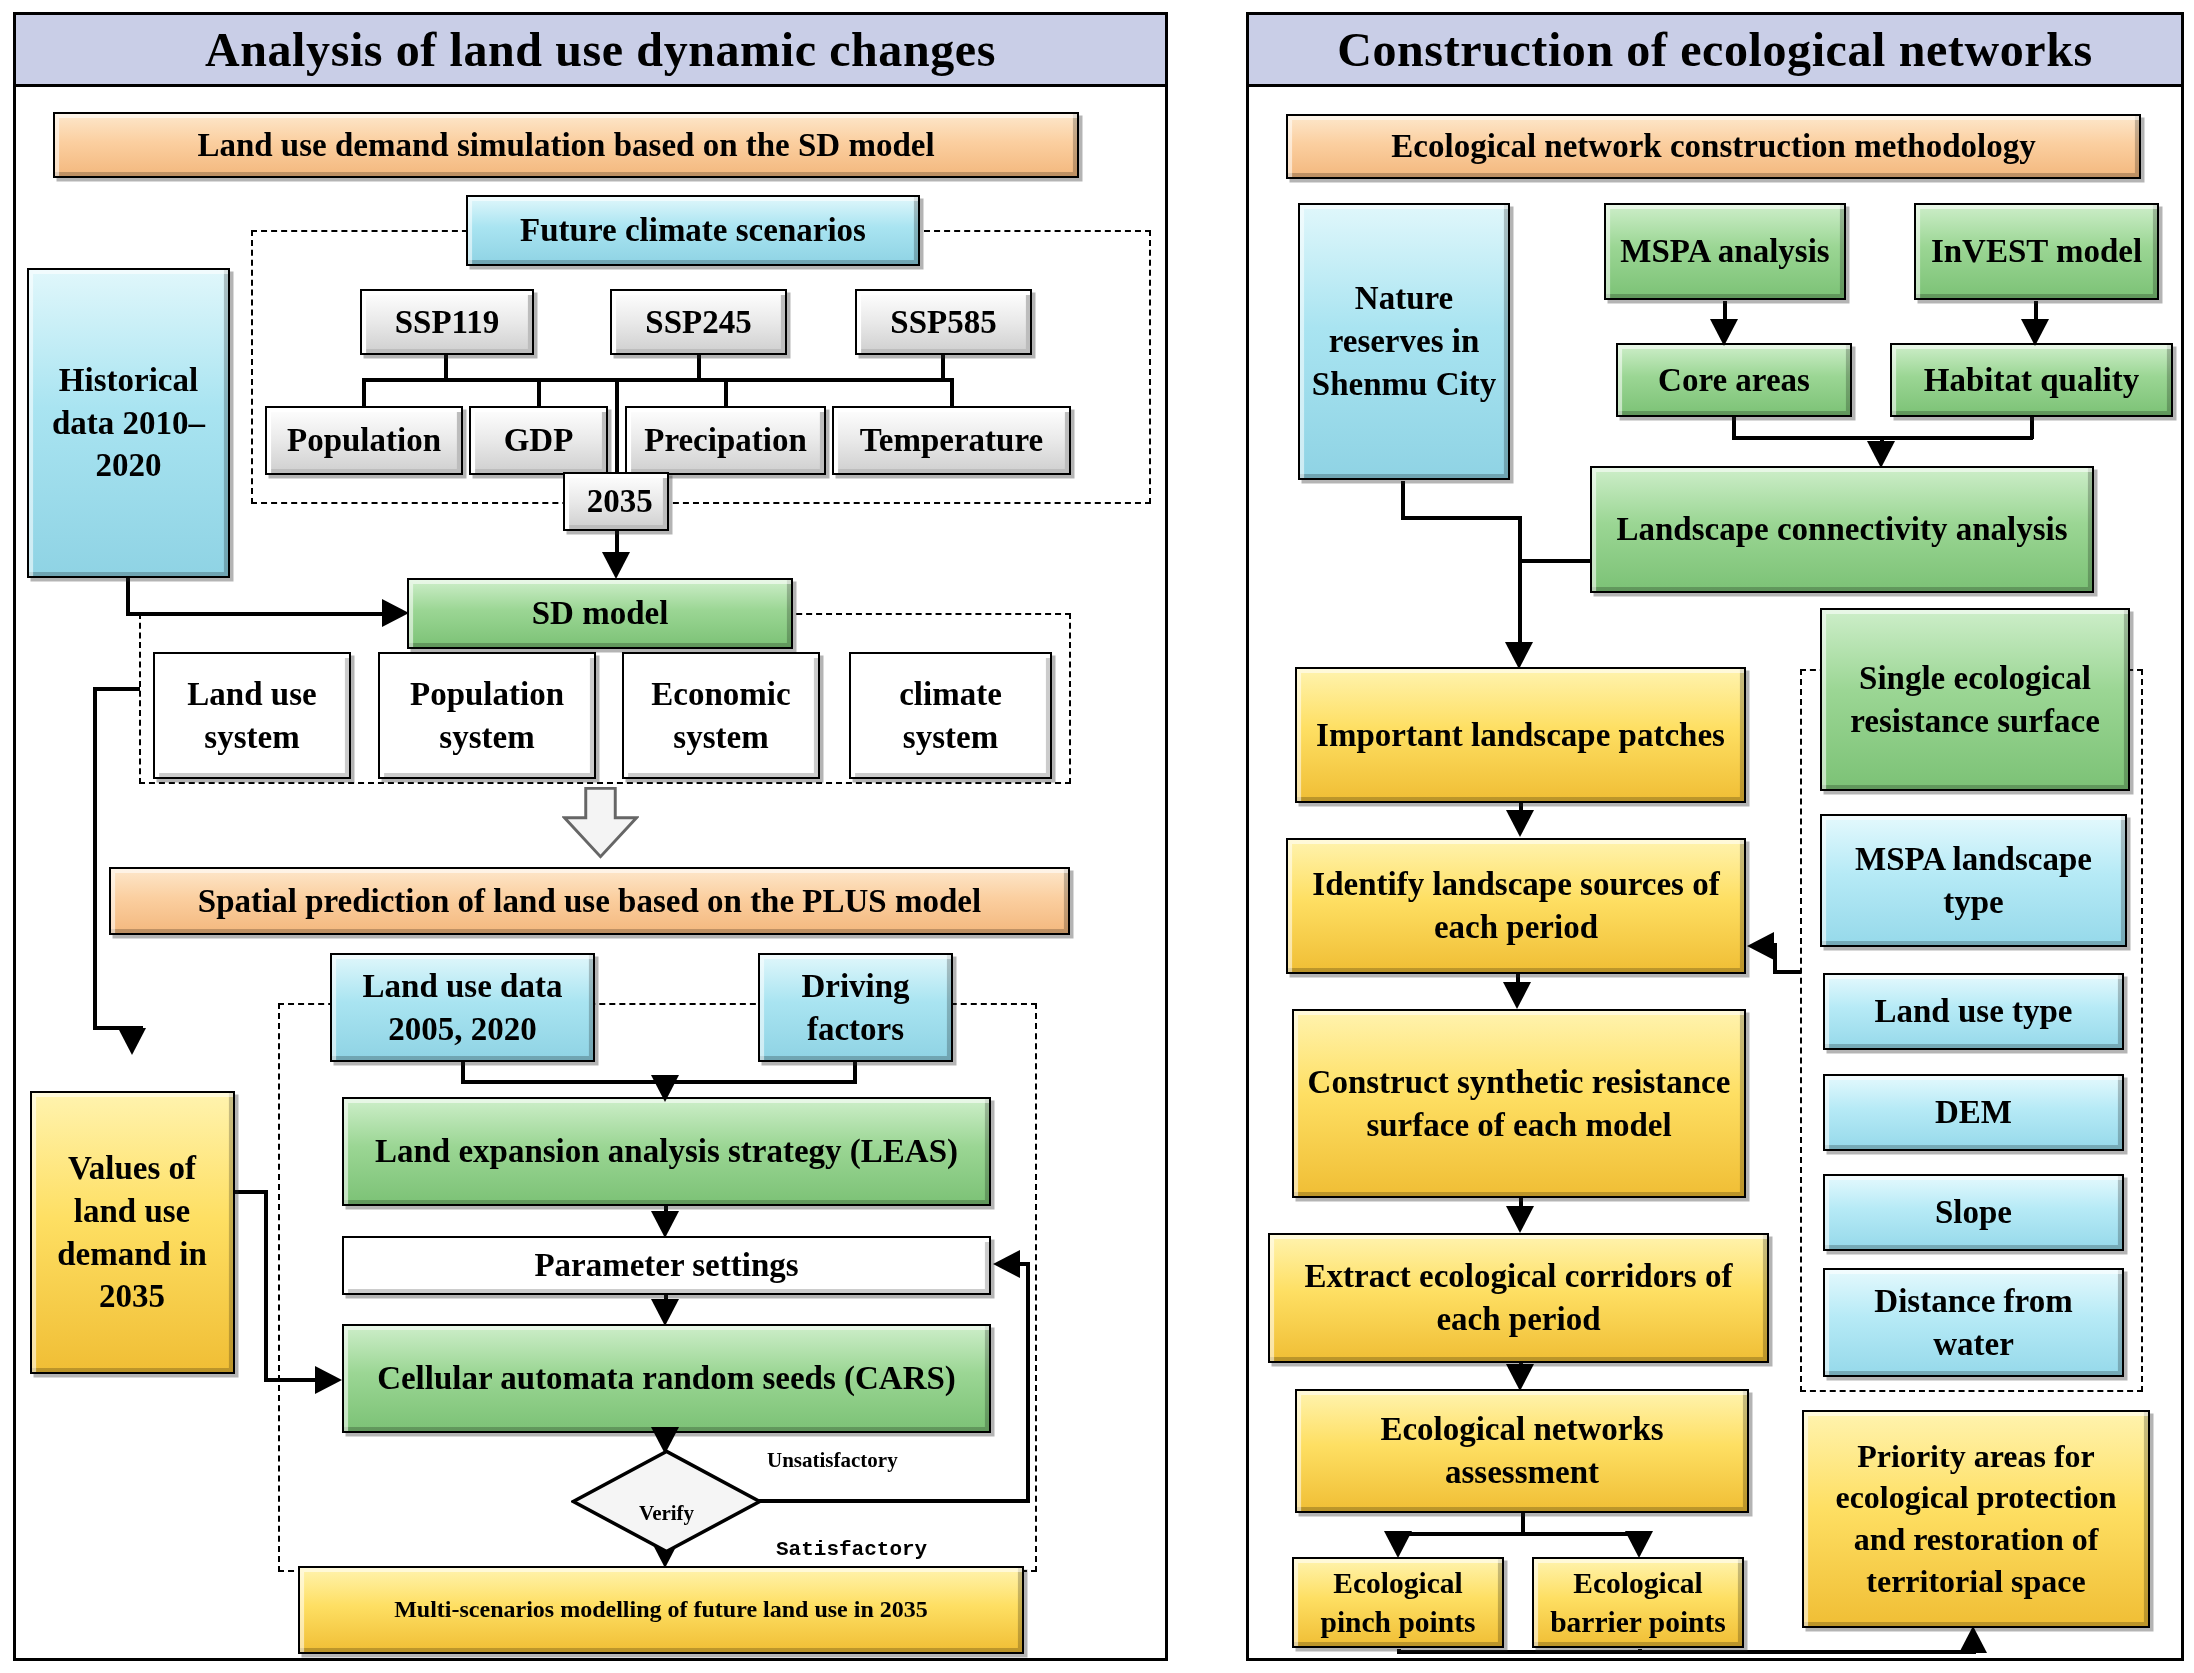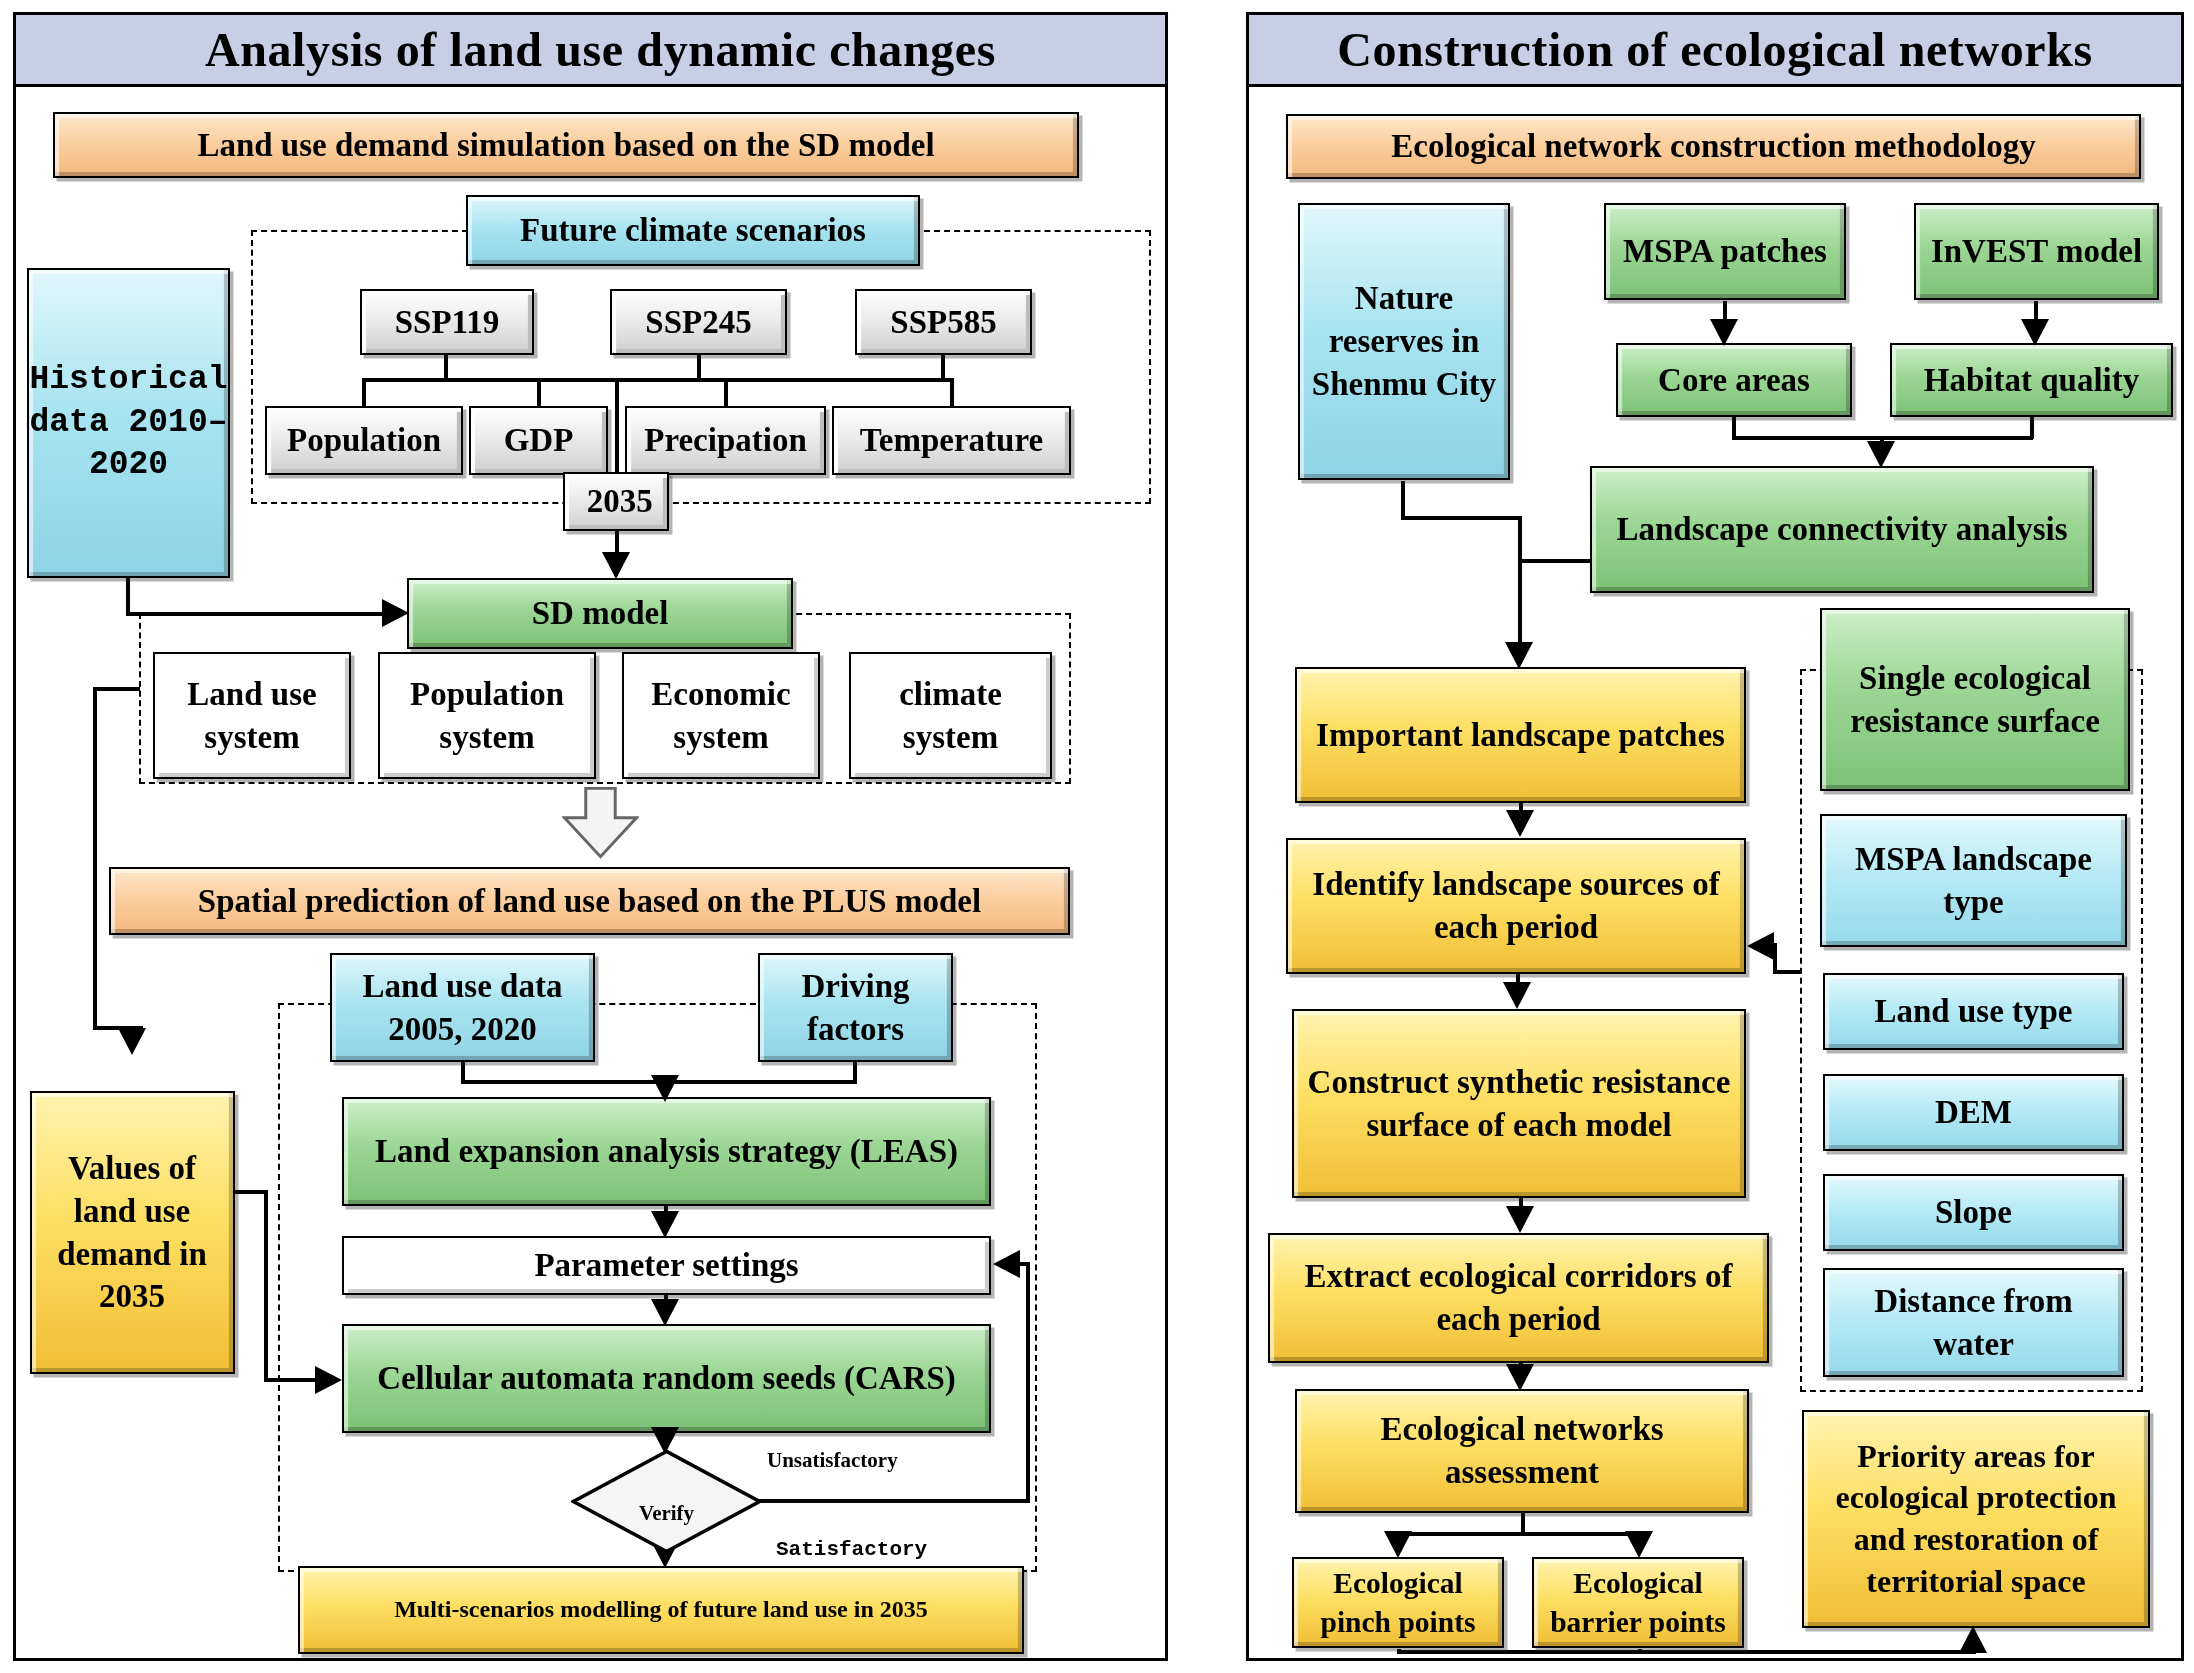--- a/index.html
+++ b/index.html
@@ -85,21 +85,21 @@
   <div class="box c-orange" style="left:53px;top:112px;width:1026px;height:66px;">Land use demand simulation based on the SD model</div>
   <div class="box c-cyan" style="left:466px;top:195px;width:454px;height:71px;">Future climate scenarios</div>
   <div class="box c-gray" style="left:360px;top:289px;width:174px;height:66px;">SSP119</div>
   <div class="box c-gray" style="left:610px;top:289px;width:177px;height:66px;">SSP245</div>
   <div class="box c-gray" style="left:855px;top:289px;width:177px;height:66px;">SSP585</div>
   <div class="box c-gray" style="left:265px;top:406px;width:198px;height:69px;">Population</div>
   <div class="box c-gray" style="left:469px;top:406px;width:139px;height:69px;">GDP</div>
   <div class="box c-gray" style="left:625px;top:406px;width:201px;height:69px;">Precipation</div>
   <div class="box c-gray" style="left:832px;top:406px;width:239px;height:69px;">Temperature</div>
   <div class="box c-gray" style="left:563px;top:472px;width:106px;height:59px;padding-left:16px;">2035</div>
-  <div class="box c-cyan" style="left:27px;top:268px;width:203px;height:310px;font-family:Liberation Mono, monospace;">Historical data 2010–2020</div>
+  <div class="box c-cyan" style="left:27px;top:268px;width:203px;height:310px;">Historical data 2010–2020</div>
   <div class="box c-green" style="left:407px;top:578px;width:386px;height:71px;">SD model</div>
   <div class="box c-white" style="left:153px;top:652px;width:198px;height:127px;">Land use system</div>
   <div class="box c-white" style="left:378px;top:652px;width:218px;height:127px;">Population system</div>
   <div class="box c-white" style="left:622px;top:652px;width:198px;height:127px;">Economic system</div>
   <div class="box c-white" style="left:849px;top:652px;width:203px;height:127px;">climate system</div>
 
   <svg class="svgel" style="left:562px;top:787px;" width="77" height="72" viewBox="0 0 130 122">
     <path d="M40,2 H90 V52 H126 L65,118 L4,52 H40 Z" fill="#f4f4f4" stroke="#666" stroke-width="5"></path>
   </svg>
 
@@ -154,21 +154,21 @@
   <div class="vline" style="left:1397px;top:1649px;height:4.7px;"></div>
   <div class="vline" style="left:1638px;top:1649px;height:4.7px;"></div>
   <div class="hline" style="left:1397px;top:1650px;width:579px;"></div>
   <div class="au" style="left:1959px;top:1626px;"></div>
   <div class="vline" style="left:1773px;top:943px;height:31px;"></div>
   <div class="hline" style="left:1773px;top:970px;width:28px;"></div>
   <div class="al" style="left:1747px;top:932px;"></div>
 
   <div class="box c-orange" style="left:1286px;top:114px;width:855px;height:65px;">Ecological network construction methodology</div>
   <div class="box c-cyan" style="left:1298px;top:203px;width:212px;height:277px;">Nature reserves in Shenmu City</div>
-  <div class="box c-green" style="left:1604px;top:203px;width:242px;height:97px;">MSPA patches</div>
+  <div class="box c-green" style="left:1604px;top:203px;width:242px;height:97px;">MSPA analysis</div>
   <div class="box c-green" style="left:1914px;top:203px;width:245px;height:97px;">InVEST model</div>
   <div class="box c-green" style="left:1616px;top:343px;width:236px;height:74px;">Core areas</div>
   <div class="box c-green" style="left:1890px;top:343px;width:283px;height:74px;">Habitat quality</div>
   <div class="box c-green" style="left:1590px;top:466px;width:504px;height:127px;">Landscape connectivity analysis</div>
   <div class="box c-yellow" style="left:1295px;top:667px;width:451px;height:136px;">Important landscape patches</div>
   <div class="box c-yellow" style="left:1286px;top:838px;width:460px;height:136px;">Identify landscape sources of each period</div>
   <div class="box c-yellow" style="left:1292px;top:1009px;width:454px;height:189px;">Construct synthetic resistance surface of each model</div>
   <div class="box c-yellow" style="left:1268px;top:1233px;width:501px;height:130px;">Extract ecological corridors of each period</div>
   <div class="box c-yellow" style="left:1295px;top:1389px;width:454px;height:124px;">Ecological networks assessment</div>
   <div class="box c-yellow" style="left:1292px;top:1557px;width:212px;height:91px;font-size:29.5px;">Ecological pinch points</div>

